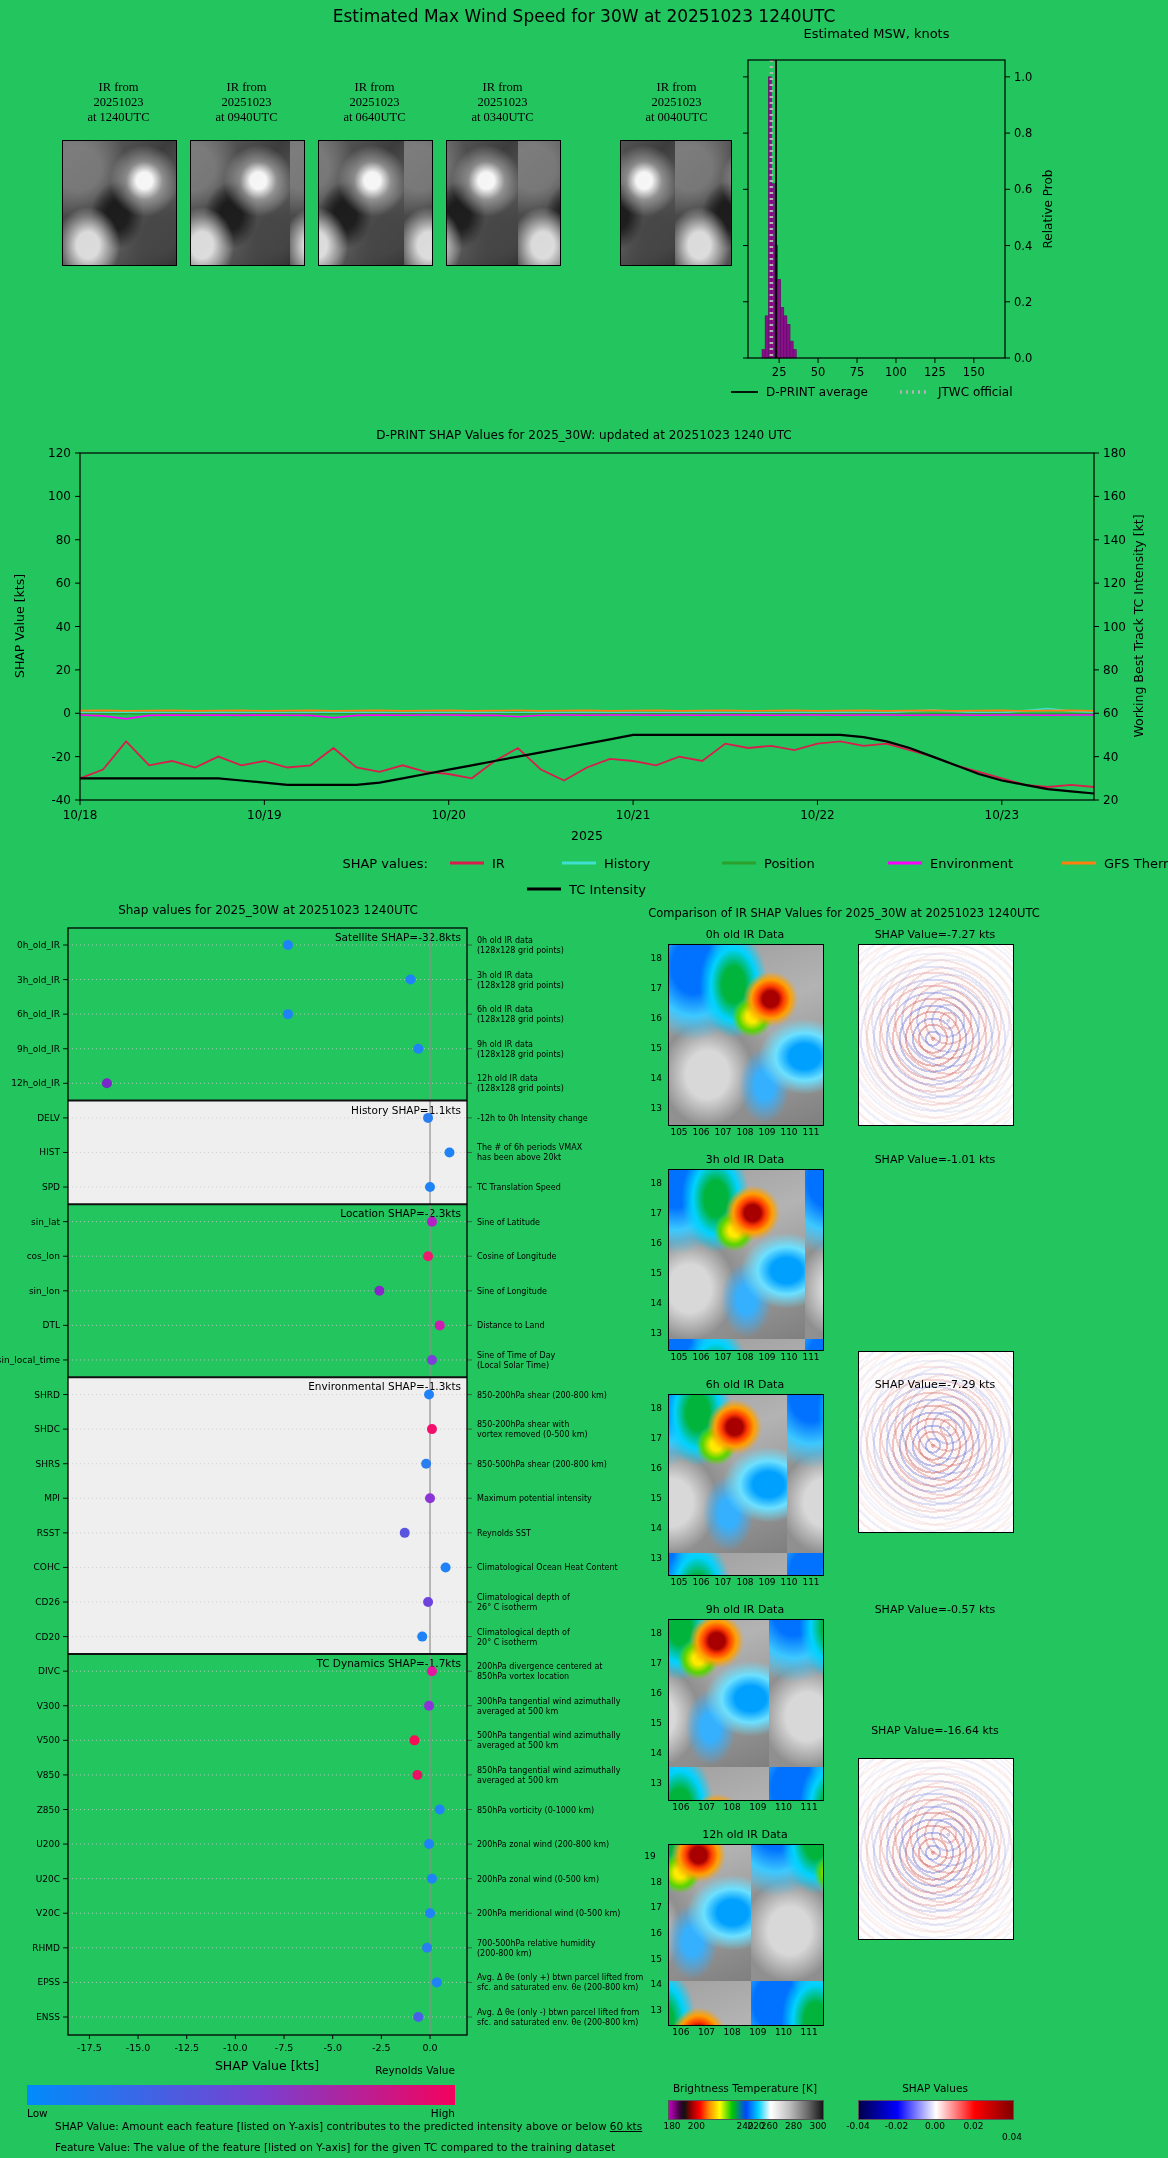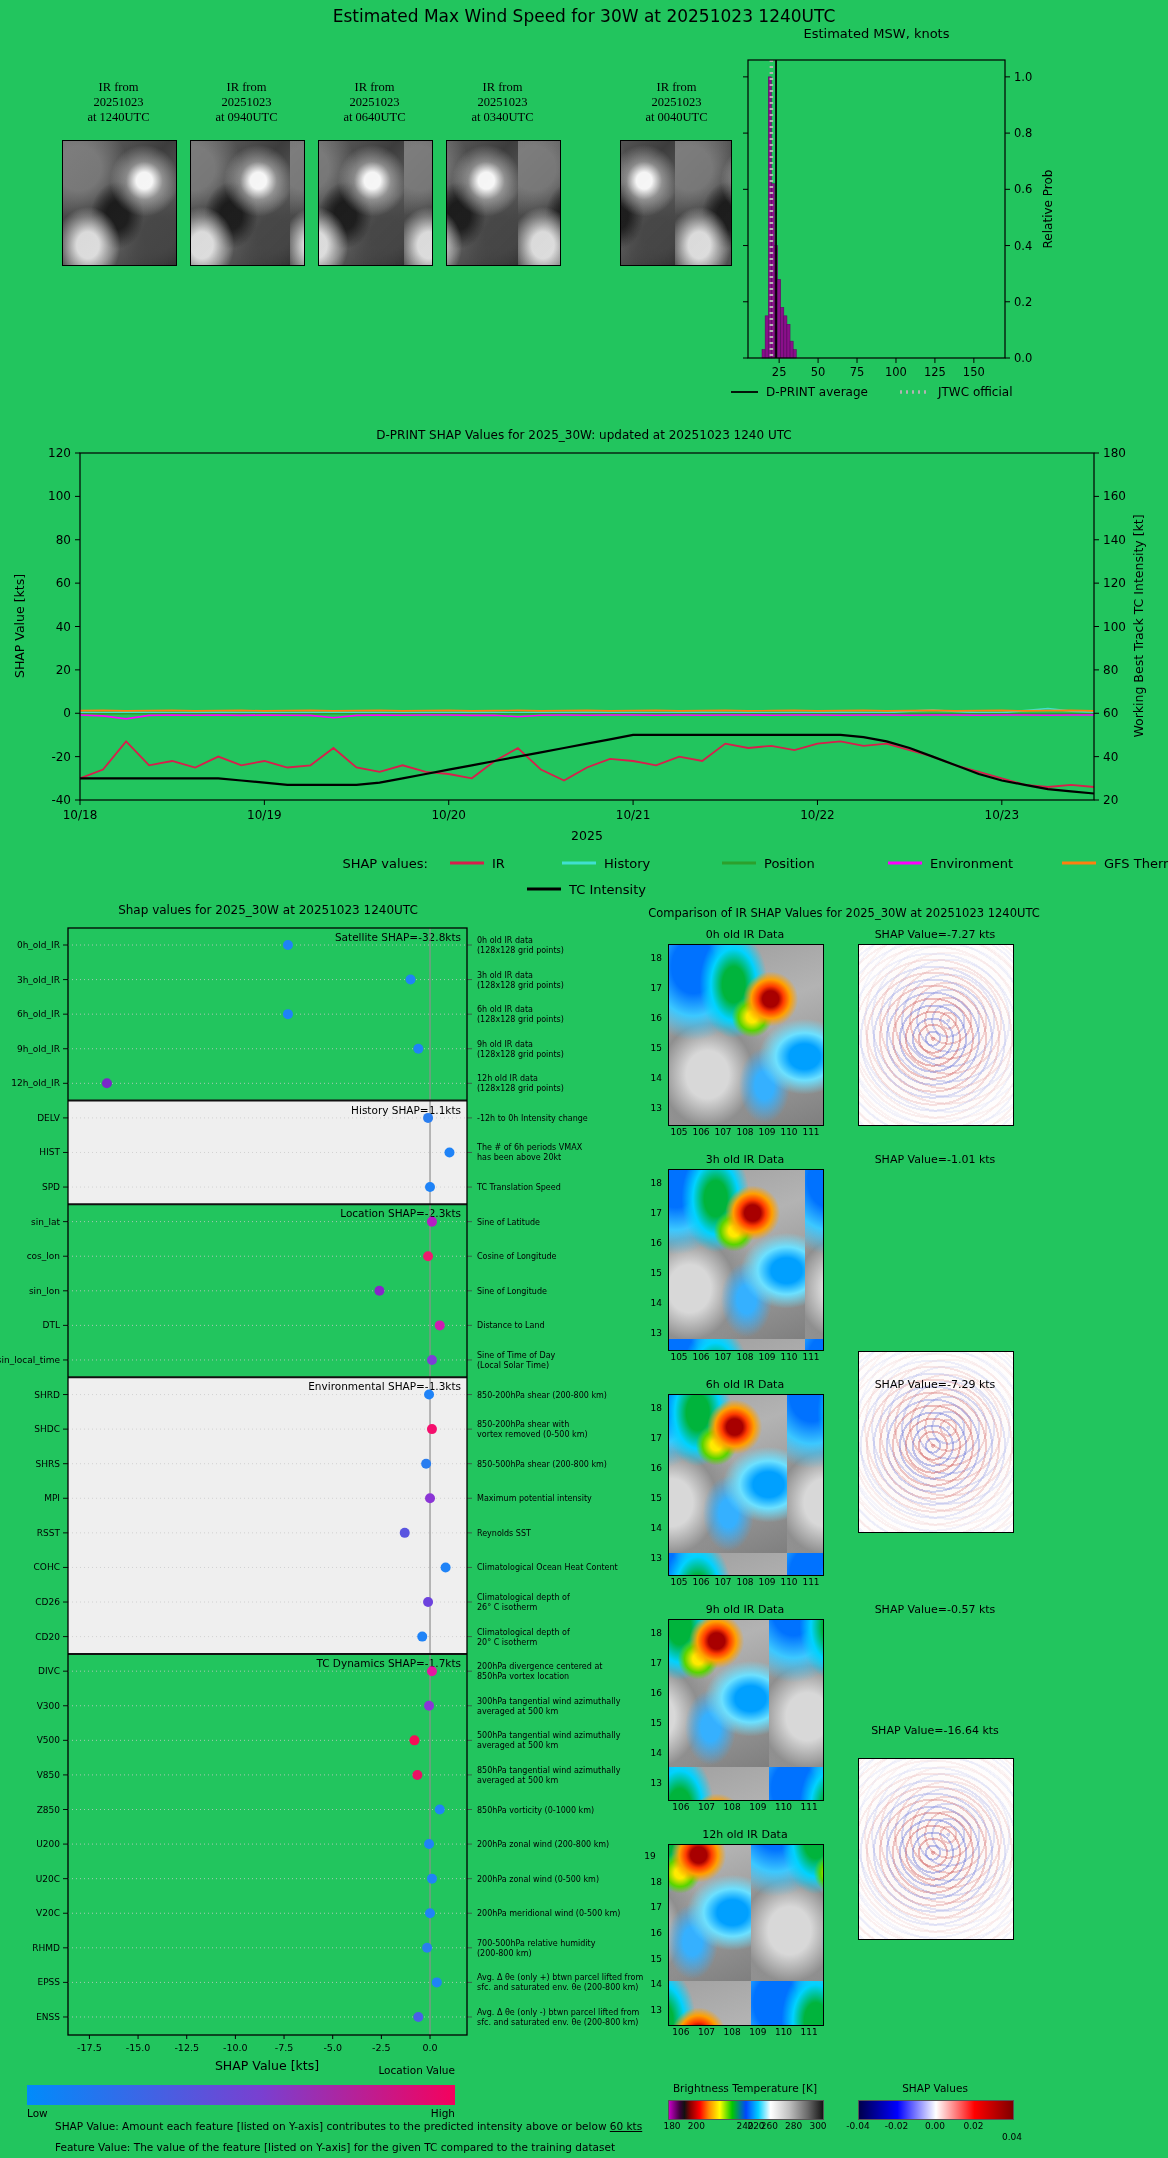--- a/index.html
+++ b/index.html
@@ -542,21 +542,21 @@
       <div class="abs tick-lbl" style="left: 638px; top: 1979.43px; width: 24px; text-align: right;">14</div>
       <div class="abs tick-lbl" style="left: 638px; top: 2005.14px; width: 24px; text-align: right;">13</div>
       <div class="abs tick-lbl" style="left: 665.833px; top: 2027px; width: 30px; text-align: center;">106</div>
       <div class="abs tick-lbl" style="left: 691.5px; top: 2027px; width: 30px; text-align: center;">107</div>
       <div class="abs tick-lbl" style="left: 717.167px; top: 2027px; width: 30px; text-align: center;">108</div>
       <div class="abs tick-lbl" style="left: 742.833px; top: 2027px; width: 30px; text-align: center;">109</div>
       <div class="abs tick-lbl" style="left: 768.5px; top: 2027px; width: 30px; text-align: center;">110</div>
       <div class="abs tick-lbl" style="left: 794.167px; top: 2027px; width: 30px; text-align: center;">111</div>
     </div>
 
-  <div class="abs cb-title" style="left:255px;top:2064px;width:200px;text-align:right;">Location Value</div>
+  <div class="abs cb-title" style="left:255px;top:2064px;width:200px;text-align:right;">Reynolds Value</div>
   <div class="abs fv-bar" style="left:27px;top:2085px;width:428px;"></div>
   <div class="abs fn" style="left:27px;top:2107px;">Low</div>
   <div class="abs fn" style="left:355px;top:2107px;width:100px;text-align:right;">High</div>
 
   <div class="abs fn" style="left:55px;top:2120px;width:660px;">
     <span>SHAP Value: Amount each feature [listed on Y-axis] contributes to the predicted intensity above or below </span><span class="ul">60 kts</span>
   </div>
   <div class="abs fn" style="left:55px;top:2141px;width:660px;">Feature Value: The value of the feature [listed on Y-axis] for the given TC compared to the training dataset</div>
 
   <div class="abs cb-title" style="left:650px;top:2082px;width:190px;">Brightness Temperature [K]</div>

